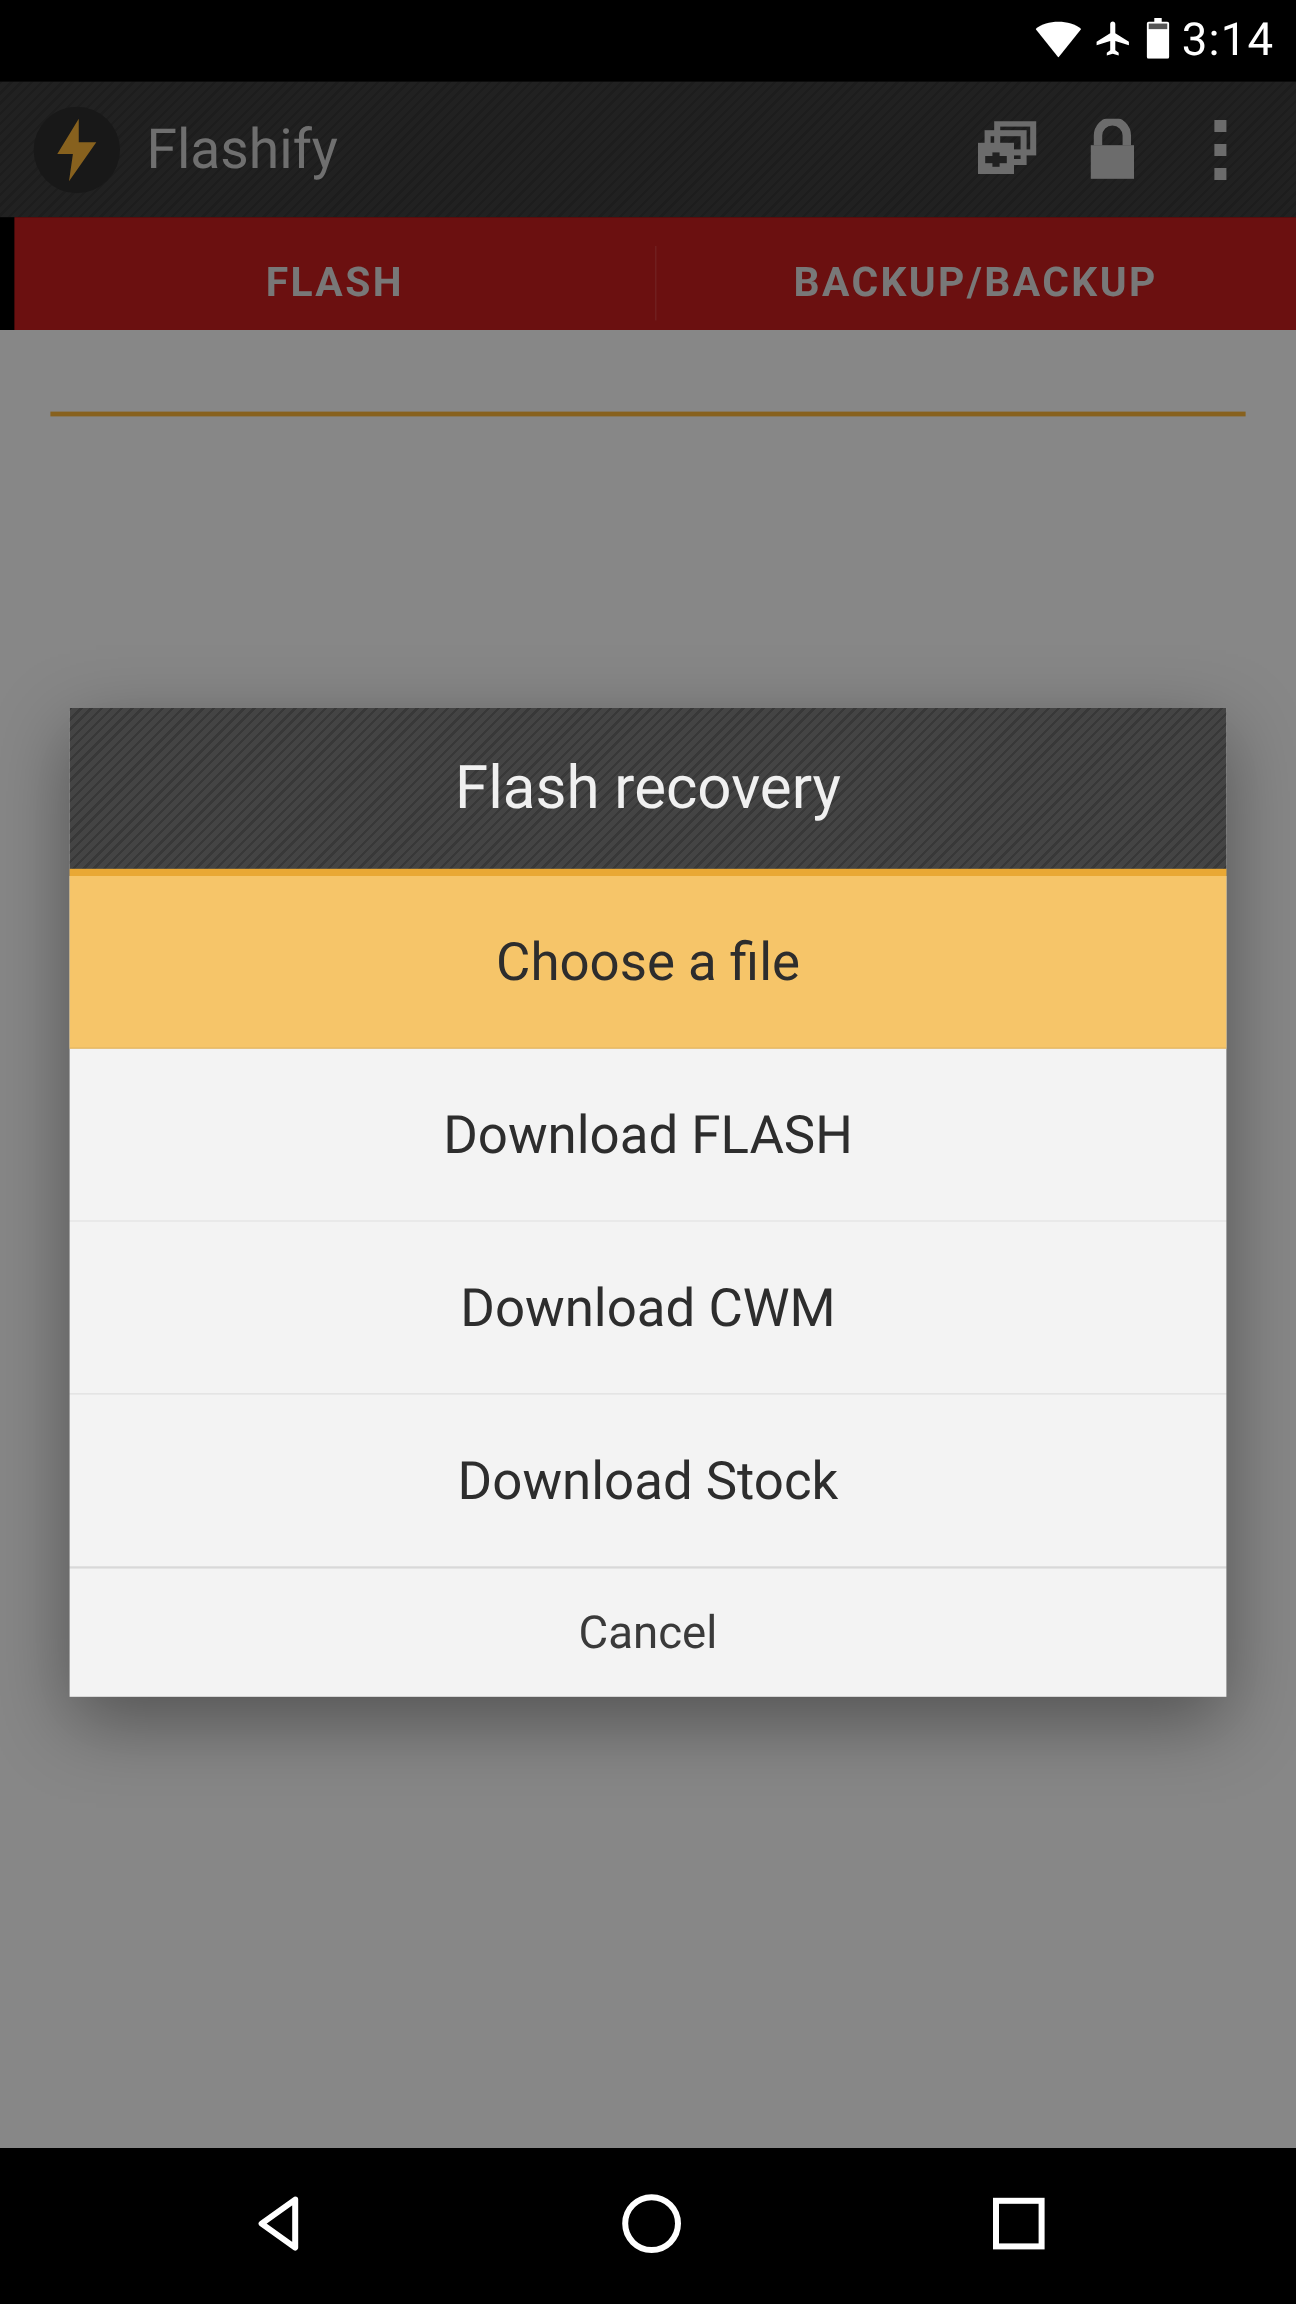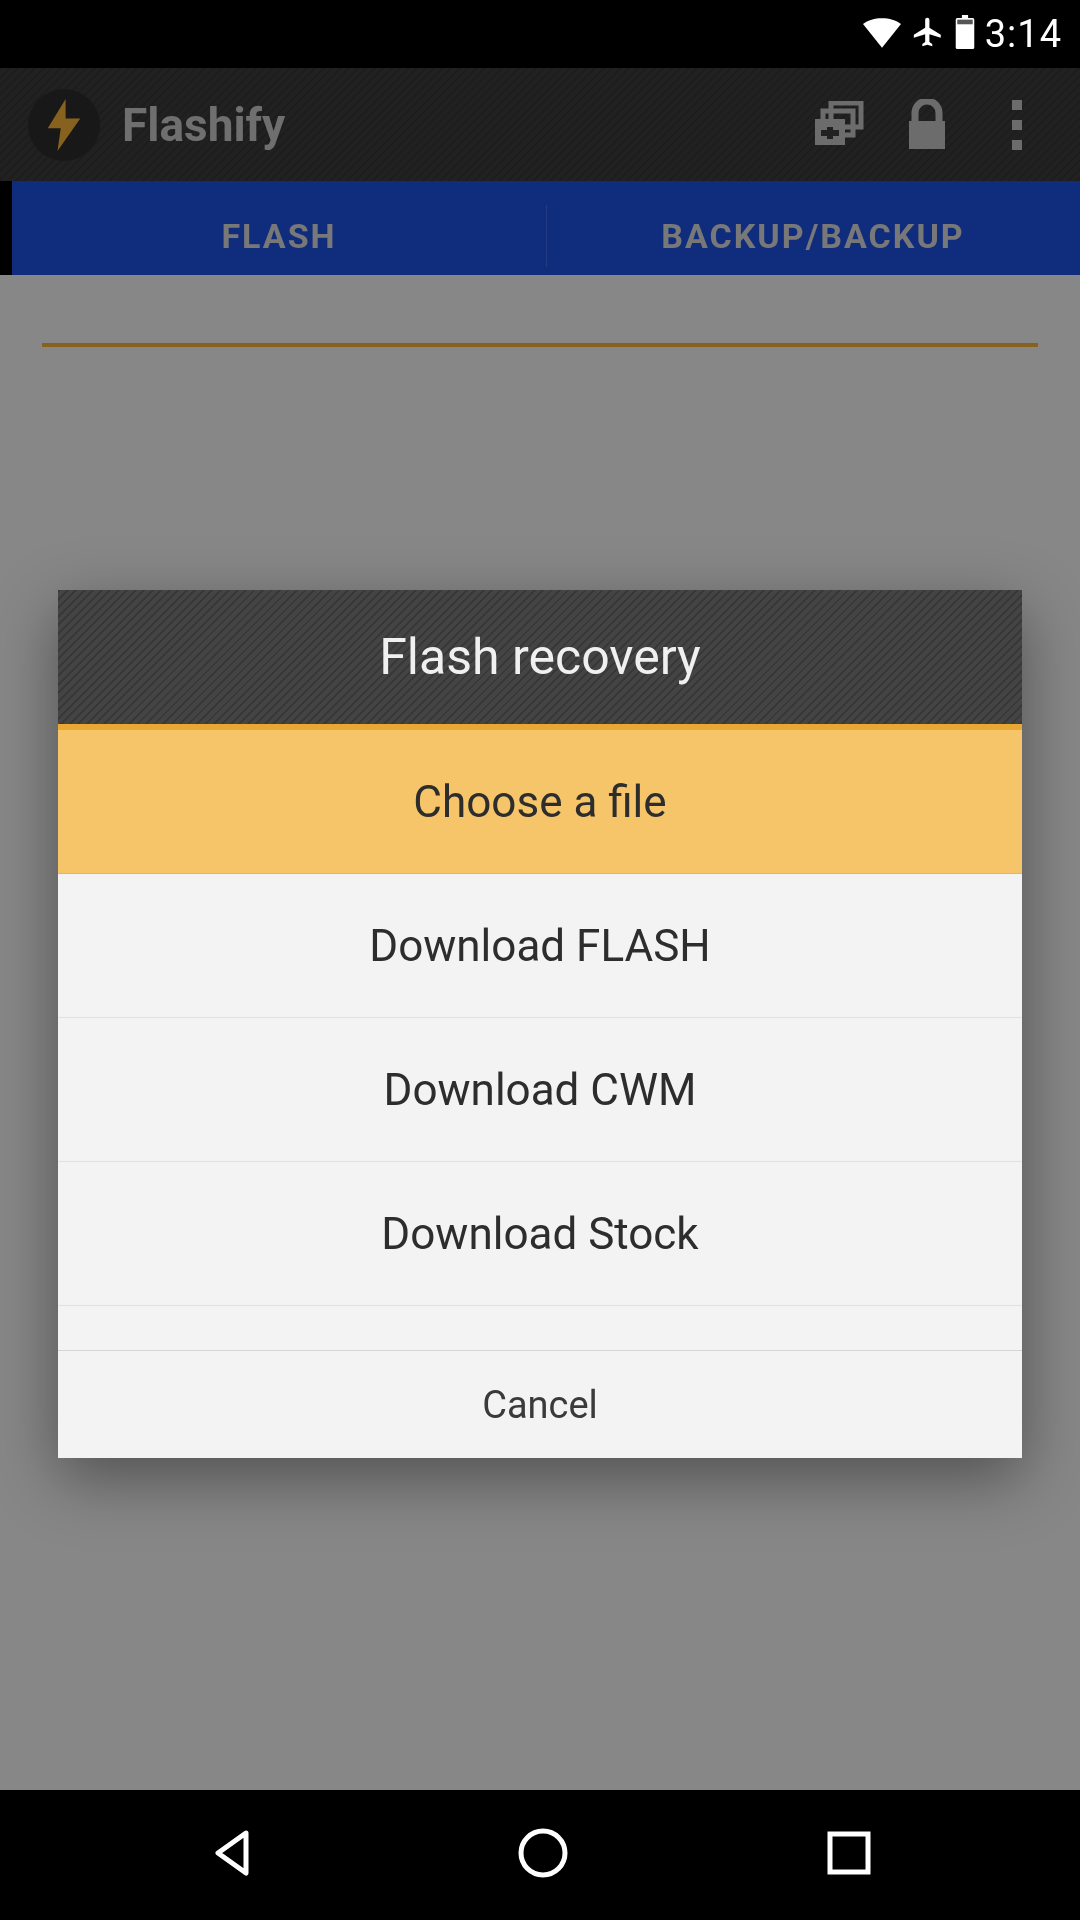--- a/index.html
+++ b/index.html
@@ -50,21 +50,21 @@
       border-radius: 50%;
       background: #2a2a2a;
       display: flex;
       align-items: center;
       justify-content: center;
       margin-right: 22px;
     }
     .app-title {
       font-size: 46px;
       color: #bfbfbf;
-      font-weight: 700;
+      font-weight: 400;
       flex: 1;
     }
     .action-item {
       width: 90px;
       height: 100%;
       display: flex;
       align-items: center;
       justify-content: center;
     }
     .overflow-dots {
@@ -75,21 +75,21 @@
     .overflow-dots span {
       width: 10px;
       height: 10px;
       background: #bbb;
     }
     
     
     .tab-bar {
       display: flex;
       height: 110px;
-      background: #1d4ed8;
+      background: #b91c1c;
       margin-left: 12px;
     }
     .tab {
       flex: 1;
       display: flex;
       align-items: center;
       justify-content: center;
       color: #cfcfcf;
       font-size: 34px;
       font-weight: 700;
@@ -209,21 +209,20 @@
       background: #f6c569;
     }
     .dialog-cancel {
       height: 108px;
       display: flex;
       align-items: center;
       justify-content: center;
       color: #3a3a3a;
       font-size: 38px;
       border-top: 1px solid rgba(0,0,0,0.12);
-      margin-top: 44px;
     }
   </style>
 </head>
 <body>
 
 <div class="status-bar">
   <span>
     <svg width="38" height="32" viewBox="0 0 24 20">
         <path fill="#fff" d="M12 20 L24 5 C18 0 6 0 0 5 Z"></path>
       </svg>

